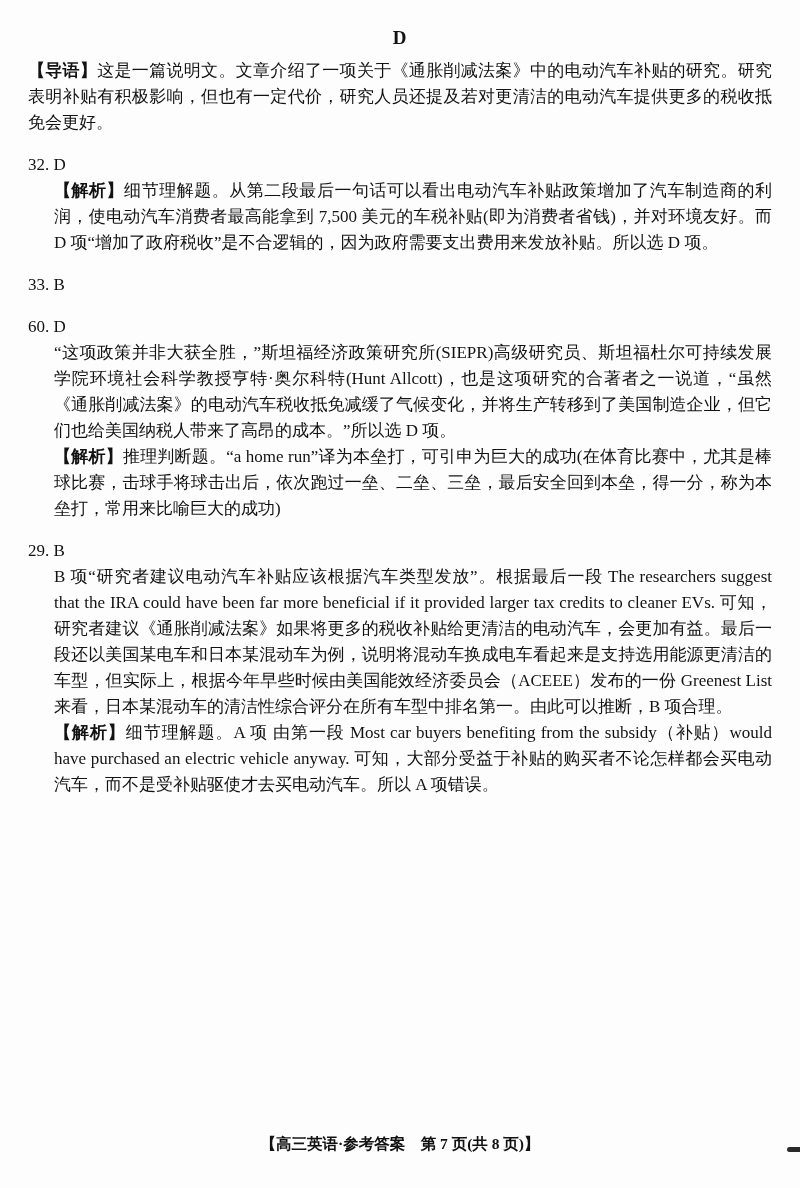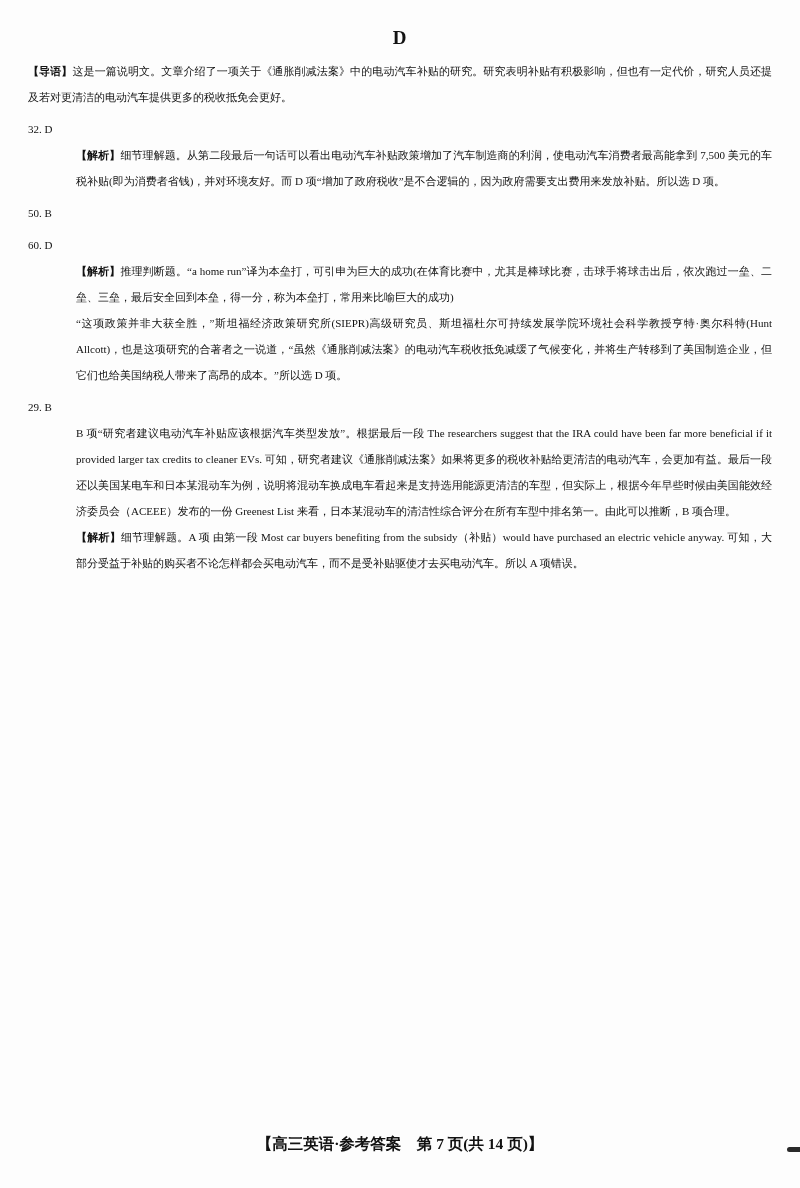--- a/index.html
+++ b/index.html
@@ -16,28 +16,28 @@
   .page { padding: 24px 28px 0 28px; }
   .title {
     text-align: center;
     font-size: 19px;
     font-weight: bold;
     line-height: 28px;
     margin-bottom: 6px;
     letter-spacing: 1px;
   }
   p, .qnum {
-    font-size: 11px;
+    font-size: 17px;
     line-height: 26px;
     text-align: justify;
     text-justify: inter-ideograph;
   }
   .label { font-weight: bold; }
-  .qnum { margin-top: 6px; }
-  .para { margin-left: 48px; }
+  .qnum { margin-top: 16px; }
+  .para { margin-left: 26px; }
   .note { margin-left: 34px; text-indent: -34px; }
   .footer {
     position: absolute;
     left: 0; right: 0; bottom: 34px;
     text-align: center;
     font-weight: bold;
     font-size: 15.5px;
     line-height: 20px;
     font-family: "Liberation Serif", "DejaVu Serif", serif;
   }
@@ -57,31 +57,31 @@
   <h1 class="title">D</h1>
 
   <p class="intro"><span class="label">【导语】</span><span>这是一篇说明文。文章介绍了一项关于《通胀削减法案》中的电动汽车补贴的研究。研究表明补贴有积极影响，但也有一定代价，研究人员还提及若对更清洁的电动汽车提供更多的税收抵免会更好。</span></p>
 
   <section>
     <div class="qnum">32. D</div>
     <p class="para"><span class="label">【解析】</span><span>细节理解题。从第二段最后一句话可以看出电动汽车补贴政策增加了汽车制造商的利润，使电动汽车消费者最高能拿到 7,500 美元的车税补贴(即为消费者省钱)，并对环境友好。而 D 项“增加了政府税收”是不合逻辑的，因为政府需要支出费用来发放补贴。所以选 D 项。</span></p>
   </section>
 
   <section>
-    <div class="qnum">50. B</div>
+    <div class="qnum">33. B</div>
   </section>
 
   <section>
     <div class="qnum">60. D</div>
+    <p class="para"><span>“这项政策并非大获全胜，”斯坦福经济政策研究所(SIEPR)高级研究员、斯坦福杜尔可持续发展学院环境社会科学教授亨特·奥尔科特(Hunt Allcott)，也是这项研究的合著者之一说道，“虽然《通胀削减法案》的电动汽车税收抵免减缓了气候变化，并将生产转移到了美国制造企业，但它们也给美国纳税人带来了高昂的成本。”所以选 D 项。</span></p>
     <p class="para"><span class="label">【解析】</span><span>推理判断题。“a home run”译为本垒打，可引申为巨大的成功(在体育比赛中，尤其是棒球比赛，击球手将球击出后，依次跑过一垒、二垒、三垒，最后安全回到本垒，得一分，称为本垒打，常用来比喻巨大的成功)</span></p>
-    <p class="para"><span>“这项政策并非大获全胜，”斯坦福经济政策研究所(SIEPR)高级研究员、斯坦福杜尔可持续发展学院环境社会科学教授亨特·奥尔科特(Hunt Allcott)，也是这项研究的合著者之一说道，“虽然《通胀削减法案》的电动汽车税收抵免减缓了气候变化，并将生产转移到了美国制造企业，但它们也给美国纳税人带来了高昂的成本。”所以选 D 项。</span></p>
   </section>
 
   <section>
     <div class="qnum">29. B</div>
     <p class="para"><span>B 项“研究者建议电动汽车补贴应该根据汽车类型发放”。根据最后一段 The researchers suggest that the IRA could have been far more beneficial if it provided larger tax credits to cleaner EVs. 可知，研究者建议《通胀削减法案》如果将更多的税收补贴给更清洁的电动汽车，会更加有益。最后一段还以美国某电车和日本某混动车为例，说明将混动车换成电车看起来是支持选用能源更清洁的车型，但实际上，根据今年早些时候由美国能效经济委员会（ACEEE）发布的一份 Greenest List 来看，日本某混动车的清洁性综合评分在所有车型中排名第一。由此可以推断，B 项合理。</span></p>
     <p class="para"><span class="label">【解析】</span><span>细节理解题。A 项 由第一段 Most car buyers benefiting from the subsidy（补贴）would have purchased an electric vehicle anyway. 可知，大部分受益于补贴的购买者不论怎样都会买电动汽车，而不是受补贴驱使才去买电动汽车。所以 A 项错误。</span></p>
   </section>
 
 </div>
 
-<div class="footer">【高三英语·参考答案　第 7 页(共 14 页)】</div>
+<div class="footer">【高三英语·参考答案　第 7 页(共 8 页)】</div>
 <div class="edge-mark"></div>
 
 </body></html>

